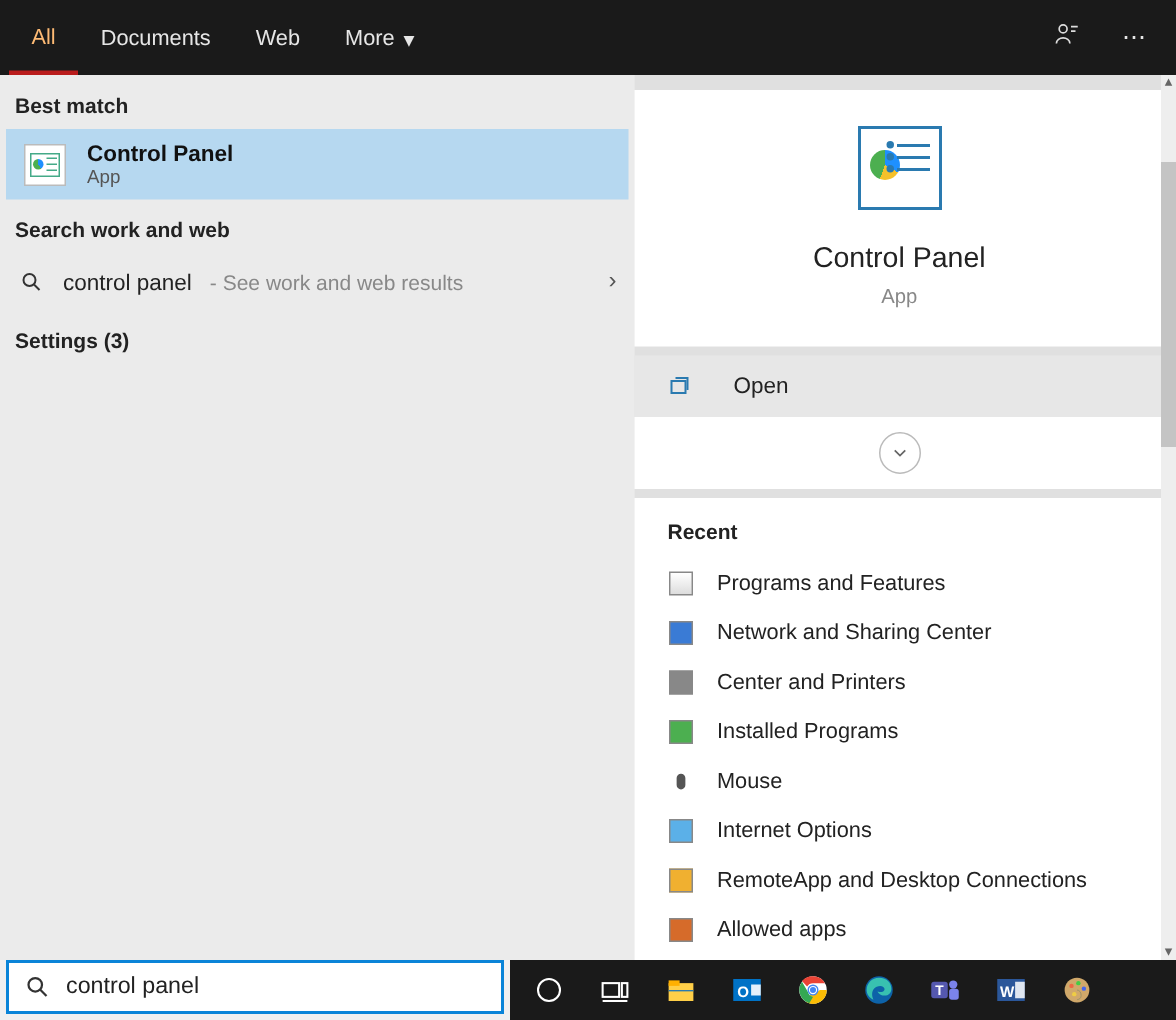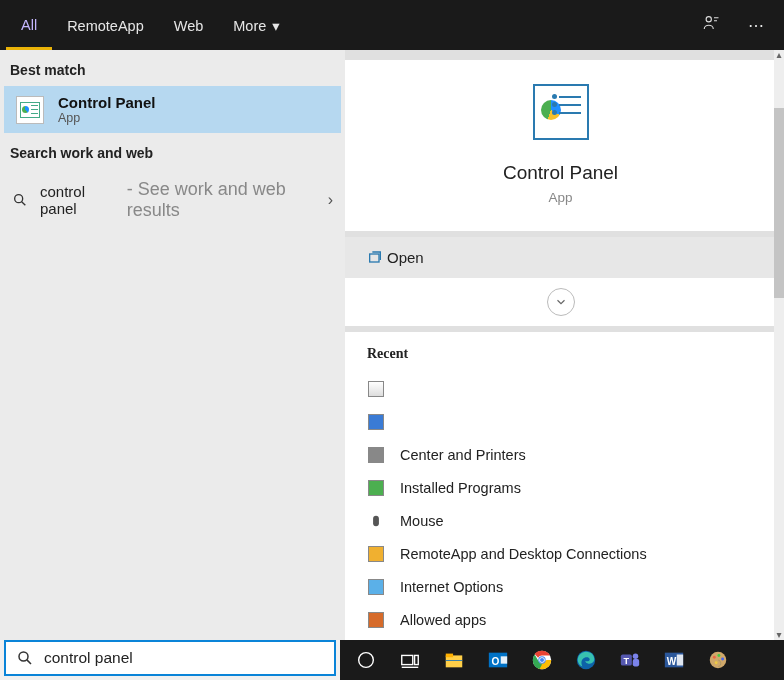--- a/index.html
+++ b/index.html
@@ -1,60 +1,60 @@
 <!DOCTYPE html>
 <html><head>
 <meta charset="utf-8">
 <style>
 * { box-sizing: border-box; margin: 0; padding: 0; font-family: "Segoe UI", Tahoma, sans-serif; }
 body { width: 784px; height: 680px; overflow: hidden; background: #f0f0f0; position: relative; }
 
 
 .tabs { height: 50px; background: #1a1a1a; display: flex; align-items: center; padding: 0 6px; color: #e6e6e6; }
 .tabs .tab { padding: 14px 15px 12px 15px; font-size: 14.5px; cursor: pointer; height: 50px; display: flex; align-items: center; gap: 6px; }
-.tabs .tab.active { border-bottom: 3px solid #eab308; color: #c4b5fd; }
+.tabs .tab.active { border-bottom: 3px solid #b91c1c; color: #fdba74; }
 .tabs .spacer { flex: 1; }
 .tabs .ticon { padding: 0 14px; cursor: pointer; font-size: 16px; }
 
 
 .main { display: flex; height: 590px; }
-.left { width: 345px; background: #ebebeb; overflow: hidden; }
+.left { width: 423px; background: #ebebeb; overflow: hidden; }
 .right { flex: 1; background: #e0e0e0; position: relative; }
 
 
 .section-hdr { font-size: 14px; font-weight: 600; padding: 12px 10px 8px 10px; color: #222; }
 .best-item { display: flex; align-items: center; gap: 14px; background: #b6d8f0; padding: 8px 12px; margin: 0 4px; cursor: pointer; }
 .bi-icon { width: 28px; height: 28px; background: #fff; border: 1px solid #bbb; display: flex; align-items: center; justify-content: center; }
 .bi-title { font-size: 15px; font-weight: 600; color: #111; }
 .bi-sub { font-size: 12.5px; color: #555; }
 .web-row { display: flex; align-items: center; padding: 10px 12px; gap: 12px; cursor: pointer; }
 .web-row .si { width: 18px; height: 18px; display: flex; align-items: center; justify-content: center; }
 .web-row .txt { font-size: 15px; color: #222; }
-.web-row .hint { color: #888; font-size: 18px; }
+.web-row .hint { color: #888; font-size: 14px; }
 .web-row .chev { margin-left: auto; color: #555; }
 .settings-hdr { font-size: 14px; font-weight: 600; padding: 12px 10px; color: #222; }
 
 
 .detail-card { background: #fff; margin: 10px 8px 0 0; padding: 24px 0 26px 0; text-align: center; }
 .big-icon { width: 56px; height: 56px; margin: 0 auto 22px auto; border: 2px solid #2a7ab0; background: #fff; position: relative; display:flex; align-items:center; justify-content:center; }
 .big-icon .pie { width: 20px; height:20px; border-radius:50%; background: conic-gradient(#1e90ff 0 120deg,#f6c12b 120deg 200deg,#4caf50 200deg 360deg); position:absolute; left:6px; top:14px;}
 .big-icon .bars { position:absolute; right:6px; top:10px; width:22px;}
 .big-icon .bars div{ height:2px; background:#2a7ab0; margin-bottom:6px; position:relative;}
 .big-icon .bars div::before{content:""; position:absolute; left:-7px; top:-2px; width:5px; height:5px; background:#2a7ab0; border-radius:50%;}
 .detail-title { font-size: 19px; color: #222; }
 .detail-sub { font-size: 13.5px; color: #888; margin-top: 6px; }
 
-.action-row { background: #e7e7e7; margin: 6px 8px 0 0; padding: 12px 22px; display:flex; align-items:center; gap:4px; cursor:pointer; font-size:15px; color:#222;}
+.action-row { background: #e7e7e7; margin: 6px 8px 0 0; padding: 12px 22px; display:flex; align-items:center; gap:28px; cursor:pointer; font-size:15px; color:#222;}
 .action-row .ai { width:16px; height:16px; }
 
 .expand-row { background:#fff; margin: 0 8px 0 0; padding: 10px 0; text-align:center; }
 .chev-circle { width:28px; height:28px; border:1px solid #bbb; border-radius:50%; display:inline-flex; align-items:center; justify-content:center; cursor:pointer; color:#555;}
 
 .recent-block { background:#fff; margin:6px 8px 0 0; padding: 14px 22px 6px 22px; }
-.recent-hdr { font-size:14px; font-weight:600; color:#222; margin-bottom:10px;font-family:Liberation Serif, serif; }
+.recent-hdr { font-size:14px; font-weight:600; color:#222; margin-bottom:10px; }
 .recent-item { display:flex; align-items:center; gap:16px; padding:8px 0; cursor:pointer; font-size:14.5px; color:#222;}
 .recent-item .ri { width:17px; height:17px; flex-shrink:0; display:flex; align-items:center; justify-content:center;}
 
 
 .scrollbar { position:absolute; right:0; top:0; width:10px; height:100%; background:#eee; }
 .scrollbar .thumb { position:absolute; top:58px; width:10px; height:190px; background:#c4c4c4; }
 .scrollbar .arrow { position:absolute; left:0; width:10px; height:10px; color:#666; font-size:10px; text-align:center; line-height:10px;}
 .scrollbar .up{ top:0;} .scrollbar .down{ bottom:0;}
 
 
@@ -73,21 +73,21 @@
 .cp-mini::after{content:"";position:absolute;right:1px;top:2px;width:7px;height:1.5px;background:#4a8;box-shadow:0 4px 0 #4a8,0 8px 0 #4a8;}
 
 
 .sq { width:16px; height:16px; border:1px solid #888; background:#fff; display:inline-block;}
 </style>
 </head>
 <body>
 
 <div class="tabs">
   <div class="tab active">All</div>
-  <div class="tab">RemoteApp</div>
+  <div class="tab">Documents</div>
   <div class="tab">Web</div>
   <div class="tab">
       <span>More</span>
       <span>▾</span>
     </div>
   <div class="spacer"></div>
   <div class="ticon">
     <svg viewBox="0 0 24 24" width="18" height="18" fill="none" stroke="#ddd" stroke-width="1.5">
         <circle cx="9" cy="7" r="3.5"></circle>
         <path d="M3 20c0-3 3-5 6-5s6 2 6 5"></path>
@@ -117,20 +117,21 @@
         <svg viewBox="0 0 24 24" width="16" height="16" fill="none" stroke="#333" stroke-width="2">
             <circle cx="10" cy="10" r="6"></circle>
             <line x1="20" y1="20" x2="14.5" y2="14.5"></line>
           </svg>
       </span>
       <span class="txt">control panel</span>
       <span class="hint"> - See work and web results</span>
       <span class="chev">›</span>
     </div>
 
+    <div class="settings-hdr">Settings (3)</div>
   </div>
 
   <div class="right">
     <div class="detail-card">
       <div class="big-icon">
         <div class="pie"></div>
         <div class="bars">
             <div></div>
             <div></div>
             <div></div>
@@ -157,25 +158,27 @@
           </svg>
       </span>
     </div>
 
     <div class="recent-block">
       <div class="recent-hdr">Recent</div>
       <div class="recent-item">
           <span class="ri">
             <span class="sq" style="background:linear-gradient(#fff,#ddd)"></span>
           </span>
+          <span>Programs and Features</span>
         </div>
       <div class="recent-item">
           <span class="ri">
             <span class="sq" style="background:#3a7bd5"></span>
           </span>
+          <span>Network and Sharing Center</span>
         </div>
       <div class="recent-item">
           <span class="ri">
             <span class="sq" style="background:#888"></span>
           </span>
           <span>Center and Printers</span>
         </div>
       <div class="recent-item">
           <span class="ri">
             <span class="sq" style="background:#4caf50"></span>
@@ -185,29 +188,29 @@
       <div class="recent-item">
           <span class="ri">
             <svg viewBox="0 0 24 24" width="14" height="16" fill="#555">
               <rect x="7" y="3" width="10" height="18" rx="5"></rect>
             </svg>
           </span>
           <span>Mouse</span>
         </div>
       <div class="recent-item">
           <span class="ri">
+            <span class="sq" style="background:#5bb0e8"></span>
+          </span>
+          <span>Internet Options</span>
+        </div>
+      <div class="recent-item">
+          <span class="ri">
             <span class="sq" style="background:#f0b030"></span>
           </span>
           <span>RemoteApp and Desktop Connections</span>
-        </div>
-      <div class="recent-item">
-          <span class="ri">
-            <span class="sq" style="background:#5bb0e8"></span>
-          </span>
-          <span>Internet Options</span>
         </div>
       <div class="recent-item">
           <span class="ri">
             <span class="sq" style="background:#d66b2a"></span>
           </span>
           <span>Allowed apps</span>
         </div>
     </div>
 
     <div class="scrollbar">

